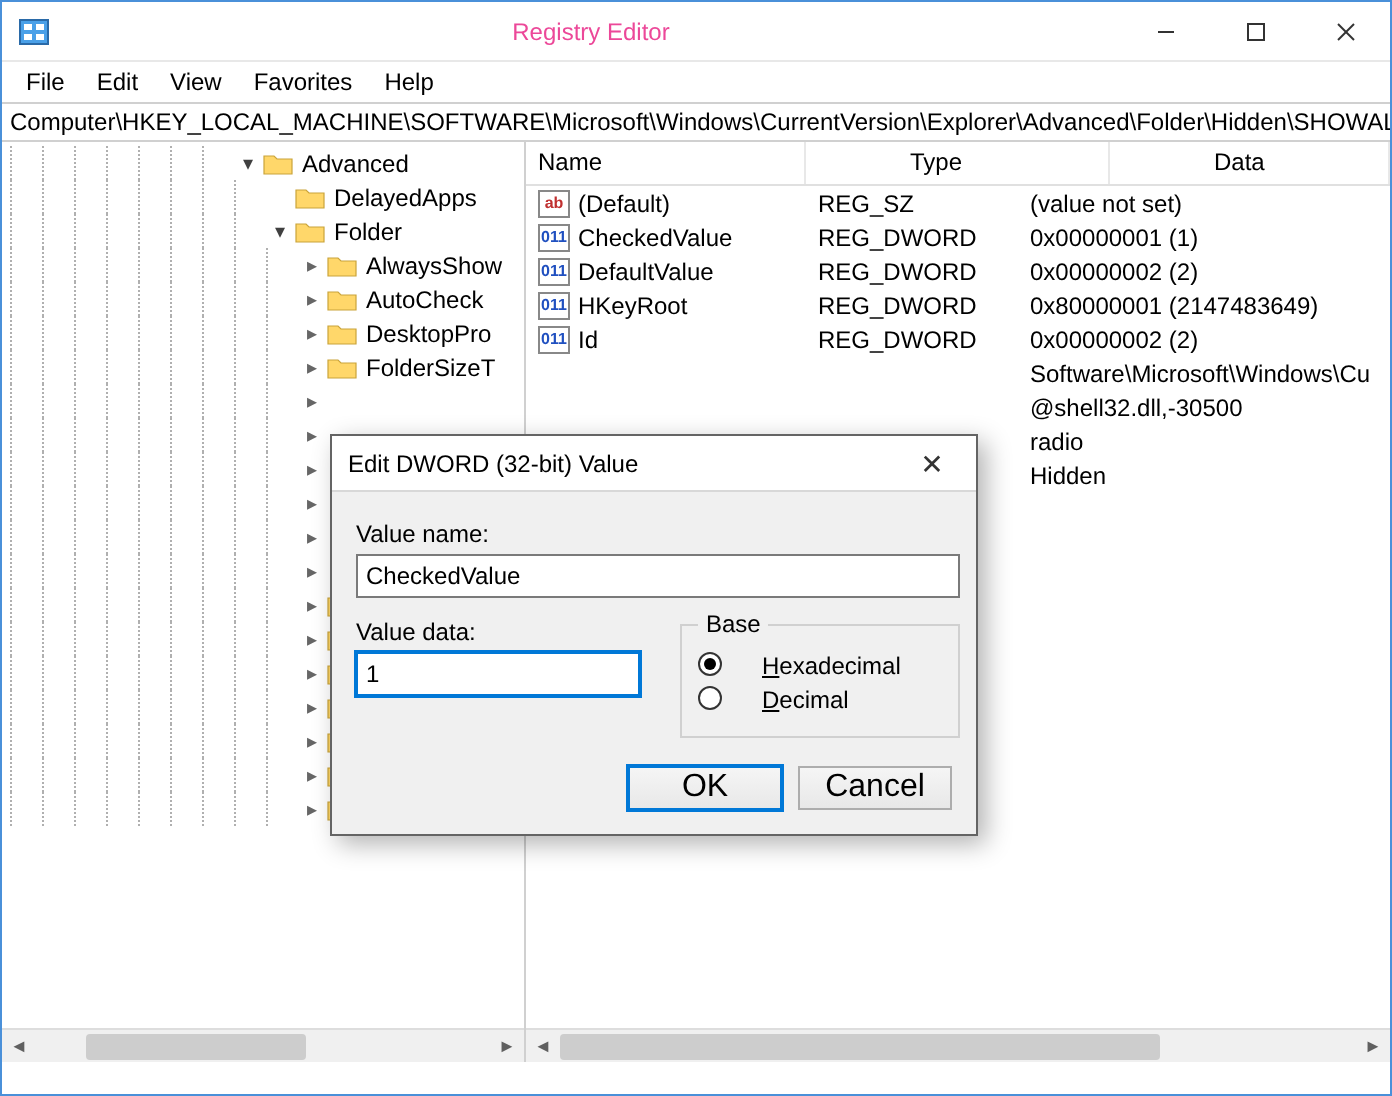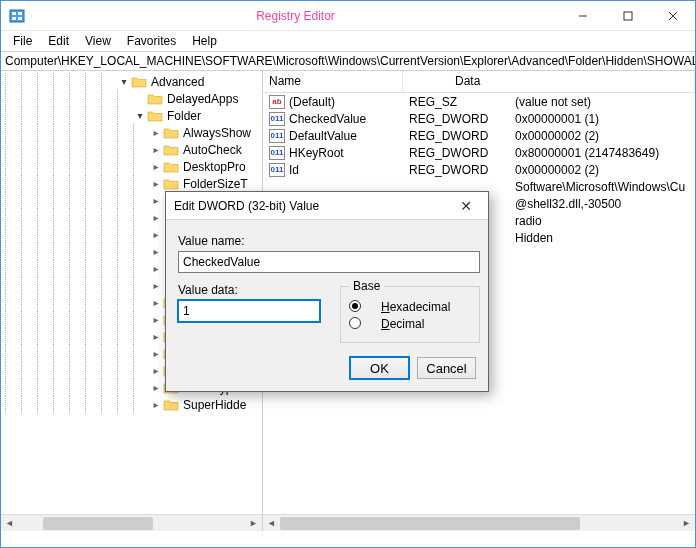--- a/index.html
+++ b/index.html
@@ -50,38 +50,38 @@
 .valicon.sz { color:#c03030; }
 .valicon.dw { color:#2050c0; }
 
 
 .hscroll { position:absolute; bottom:0; left:0; right:0; height:17px; background:#f0f0f0; border-top:1px solid #ddd; display:flex; align-items:center; }
 .hscroll .arrow { width:17px; height:17px; display:flex; align-items:center; justify-content:center; background:#f0f0f0; color:#606060; font-size:9px; }
 .hscroll .track { flex:1; height:17px; position:relative; }
 .hscroll .thumb { position:absolute; top:2px; height:13px; background:#cdcdcd; border-radius:2px; }
 
 
-.dialog { position: absolute; left: 164px; top: 190px; width: 324px; background: #f0f0f0; border: 1px solid #646464; box-shadow: 4px 4px 12px rgba(0,0,0,0.3); }
+.dialog { position: absolute; left: 164px; top: 216px; width: 324px; background: #f0f0f0; border: 1px solid #646464; box-shadow: 4px 4px 12px rgba(0,0,0,0.3); }
 .dialog .dlg-title { height: 28px; display: flex; align-items: center; padding: 0 8px; background: #fff; border-bottom: 1px solid #d8d8d8; }
 .dialog .dlg-title .t { flex: 1; }
 .dialog .dlg-title .x { width: 28px; text-align: center; color:#333; font-size:14px; }
 .dialog .body { padding: 10px 8px 4px 12px; }
 .dialog .lbl { margin: 4px 0 3px 0; color:#000; }
 .dialog input[type=text] { width: 100%; height: 22px; border: 1px solid #7a7a7a; padding: 2px 4px; background:#fff; font-family:inherit; font-size:12px; }
 .dialog input.ro { background:#fff; color:#000; }
 .dialog .row { display:flex; gap: 20px; margin-top: 6px; }
 .dialog .col-left { width: 142px; }
 .dialog .col-right { flex:1; }
 .dialog fieldset { border:1px solid #d0d0d0; padding: 4px 8px 8px 8px; }
 .dialog fieldset legend { padding: 0 4px; }
 .dialog .radio { display:flex; align-items:flex-start; gap:20px; margin:3px 0; }
 .dialog .radio .r { width:12px; height:12px; border:1px solid #333; border-radius:50%; display:inline-flex; align-items:center; justify-content:center; background:#fff; }
 .dialog .radio .r.on::after { content:""; width:6px; height:6px; background:#000; border-radius:50%; }
 .dialog .btnrow { display:flex; justify-content:flex-end; gap:8px; padding: 10px 12px 12px 12px; }
-.dialog button { width: 59px; height: 22px; border:1px solid #adadad; background:linear-gradient(#f5f5f5,#e8e8e8); font-family:inherit; font-size:13px; }
+.dialog button { width: 77px; height: 22px; border:1px solid #adadad; background:linear-gradient(#f5f5f5,#e8e8e8); font-family:inherit; font-size:16px; }
 .dialog button.default { border:1px solid #0078d7; outline:1px solid #0078d7; }
 .underline { text-decoration: underline; }
 
 .folder-svg { fill:#ffd76a; stroke:#caa43a; stroke-width:0.6; }
 </style>
 </head>
 <body>
 
 <div class="titlebar">
   <span class="icon">
@@ -422,20 +422,21 @@
       <div class="arrow">◄</div>
       <div class="track">
           <div class="thumb" style="left:25px; width:110px;"></div>
         </div>
       <div class="arrow">►</div>
     </div>
   </div>
   <div class="list-pane">
     <div class="list-header">
       <div class="col col-name">Name</div>
+      <div class="col col-type">Type</div>
       <div class="col col-data">Data</div>
     </div>
     <div id="list-body">
         <div class="list-row">
           <div class="cell cell-name">
             <span class="valicon sz">ab</span>
             <span>(Default)</span>
           </div>
           <div class="cell cell-type">REG_SZ</div>
           <div class="cell cell-data">(value not set)</div>

